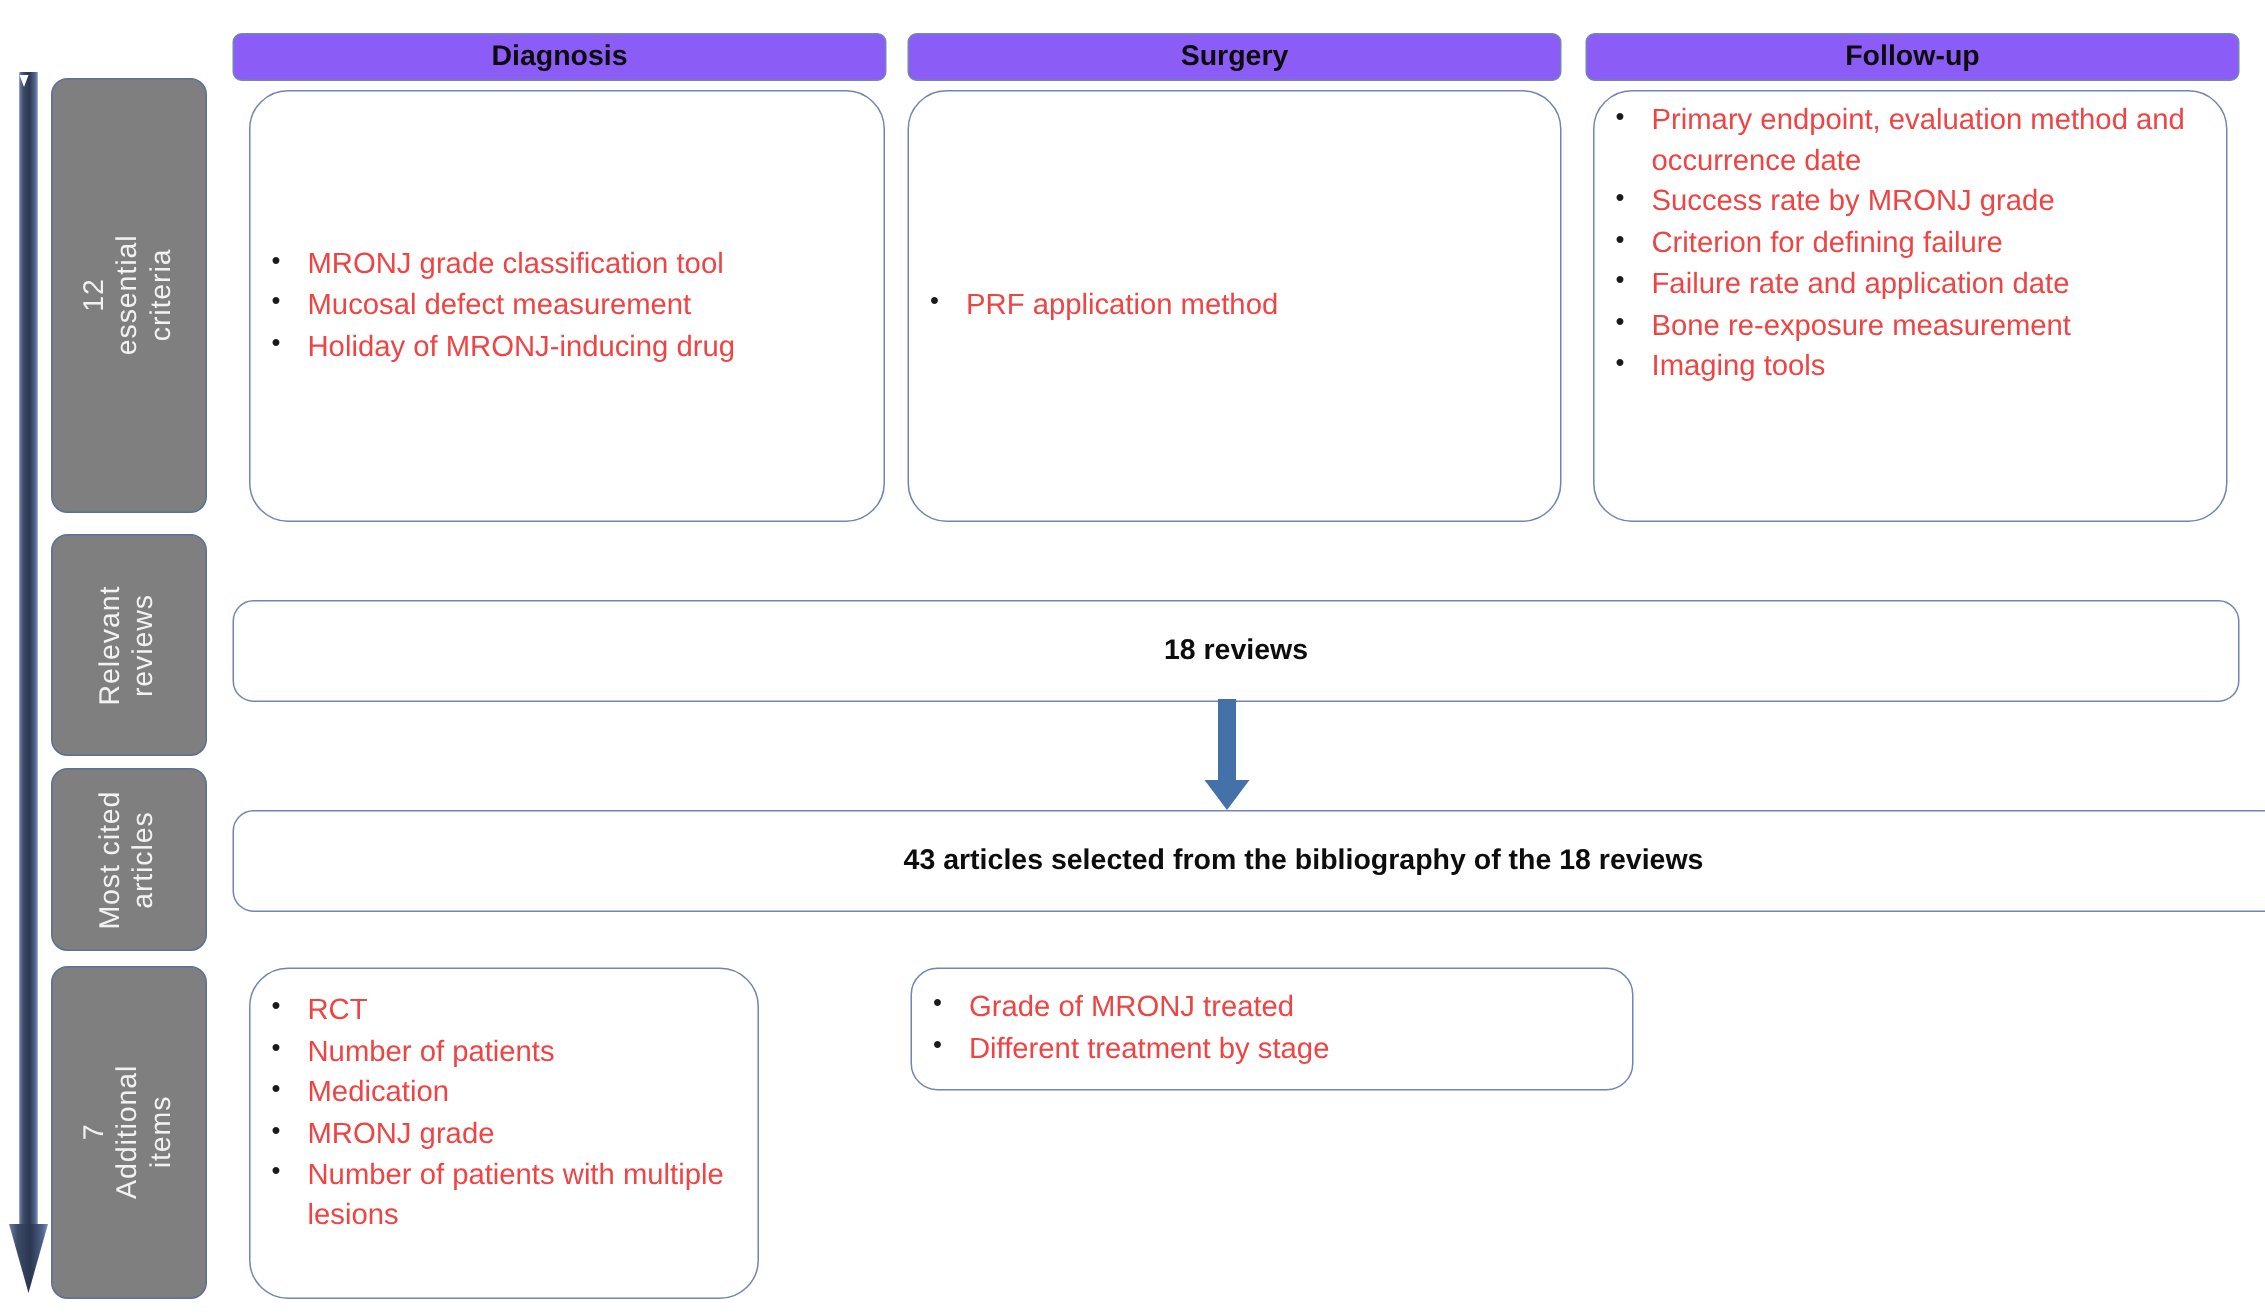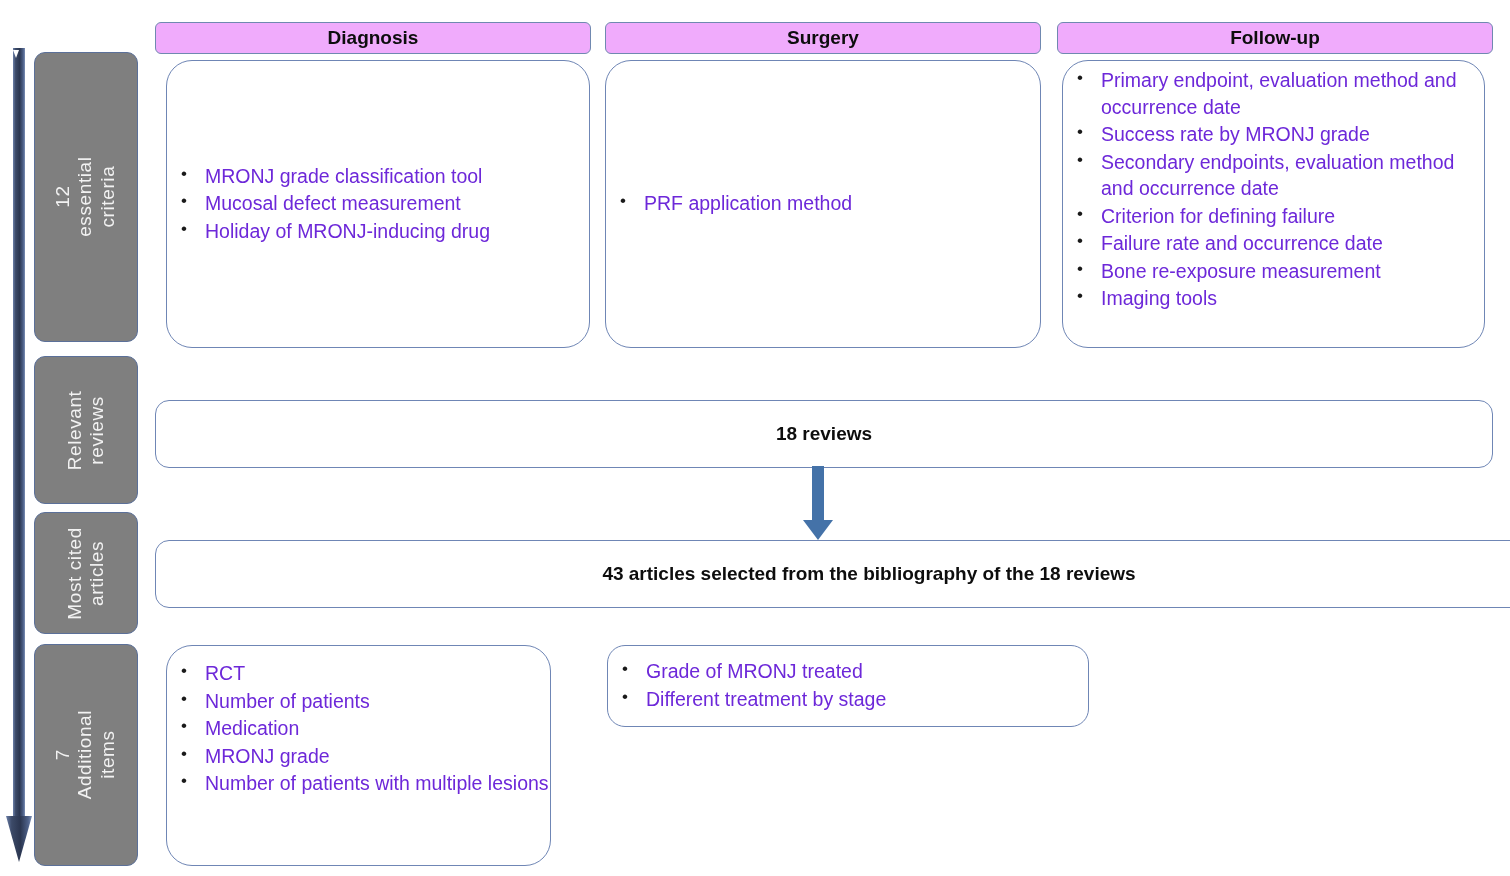--- a/index.html
+++ b/index.html
@@ -49,21 +49,21 @@
     color: #F2F2F2;
     font-size: 19px;
     line-height: 1.18;
     letter-spacing: 0.6px;
   }
 
   
   .col-header {
     position: absolute;
     box-sizing: border-box;
-    background: #f0abfc;
+    background: #8b5cf6;
     border: 1.5px solid #7089B0;
     border-radius: 6px;
     display: flex;
     align-items: center;
     justify-content: center;
     font-weight: bold;
     font-size: 19px;
     color: #0d0d0d;
   }
 
@@ -94,21 +94,21 @@
     list-style: none;
     margin: 0;
     padding: 0;
   }
   ul.bullets li {
     position: relative;
     padding-left: 38px;
     margin: 0 0 1px 0;
     font-size: 19.5px;
     line-height: 1.36;
-    color: #6d28d9;
+    color: #ef4444;
   }
   ul.bullets li::before {
     content: "\2022";
     position: absolute;
     left: 14px;
     top: -1px;
     font-size: 17px;
     color: #1a1a1a;
   }
 
@@ -193,23 +193,22 @@
         <li>PRF application method</li>
       </ul>
     </div>
   </div>
 
   <div class="box" style="left:1062px; top:60px; width:423px; height:288px;">
     <div class="box-inner" style="justify-content:flex-start; padding-top:6px;">
       <ul class="bullets">
         <li>Primary endpoint, evaluation method and occurrence date</li>
         <li>Success rate by MRONJ grade</li>
-        <li>Secondary endpoints, evaluation method and occurrence date</li>
         <li>Criterion for defining failure</li>
-        <li>Failure rate and occurrence date</li>
+        <li>Failure rate and application date</li>
         <li>Bone re-exposure measurement</li>
         <li>Imaging tools</li>
       </ul>
     </div>
   </div>
 
   <div class="box slim" style="left:155px; top:400px; width:1338px; height:68px;">
     <div class="box-inner">
       <div class="center-label">18 reviews</div>
     </div>
@@ -221,21 +220,21 @@
       <path d="M5,54 L35,54 L20,74 Z" fill="#4472A8"></path>
     </svg>
   </div>
 
   <div class="box slim" style="left:155px; top:540px; width:1428px; height:68px;">
     <div class="box-inner">
       <div class="center-label">43 articles selected from the bibliography of the 18 reviews</div>
     </div>
   </div>
 
-  <div class="box" style="left:166px; top:645px; width:385px; height:221px;">
+  <div class="box" style="left:166px; top:645px; width:340px; height:221px;">
     <div class="box-inner" style="justify-content:flex-start; padding-top:14px;">
       <ul class="bullets">
         <li>RCT</li>
         <li>Number of patients</li>
         <li>Medication</li>
         <li>MRONJ grade</li>
         <li>Number of patients with multiple lesions</li>
       </ul>
     </div>
   </div>

